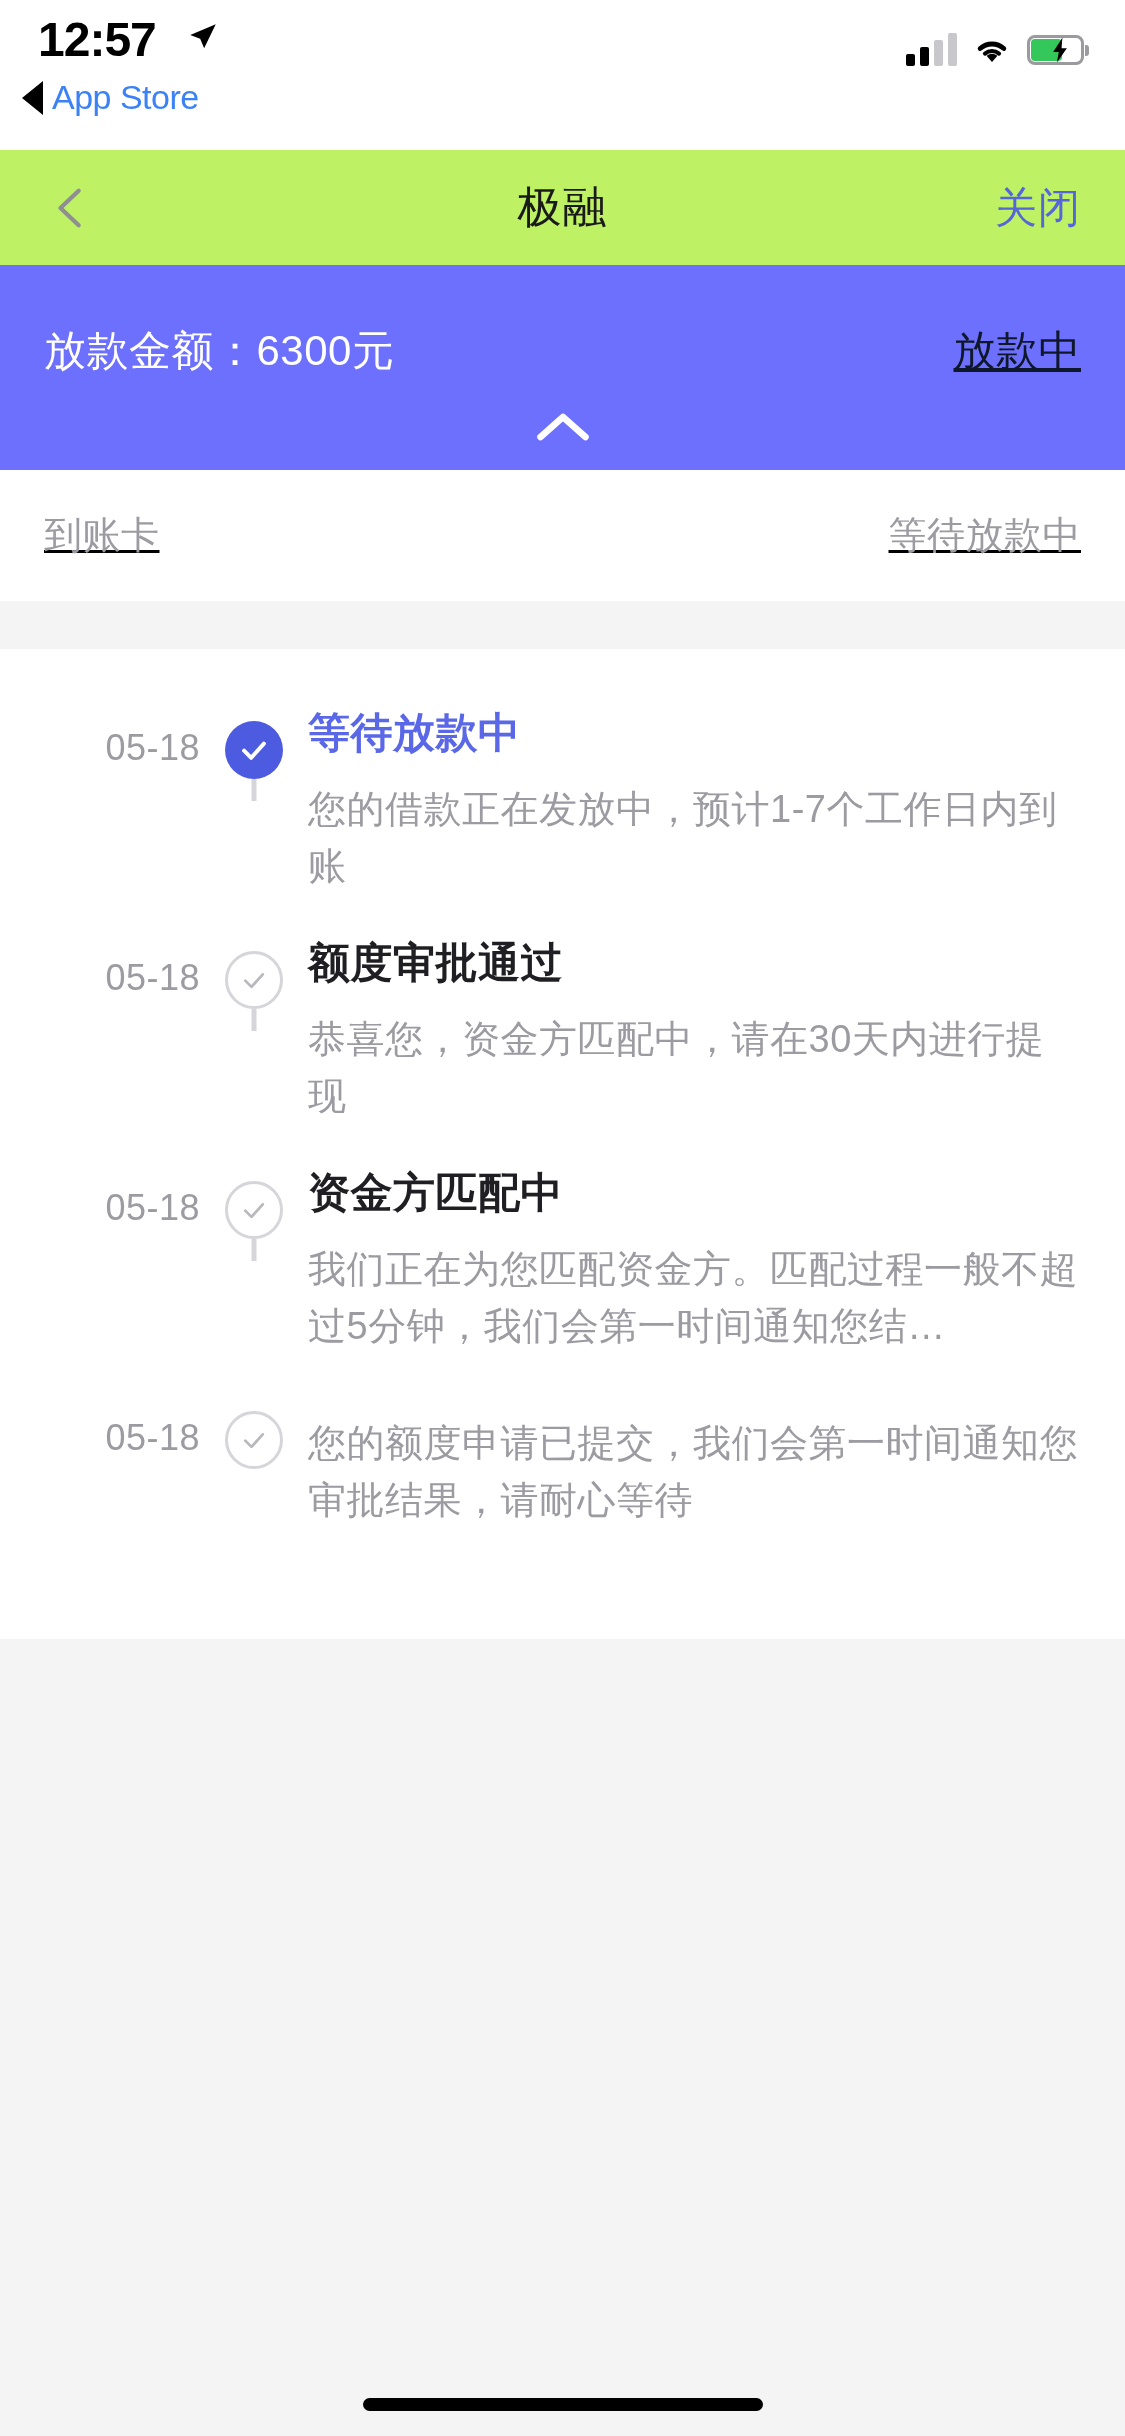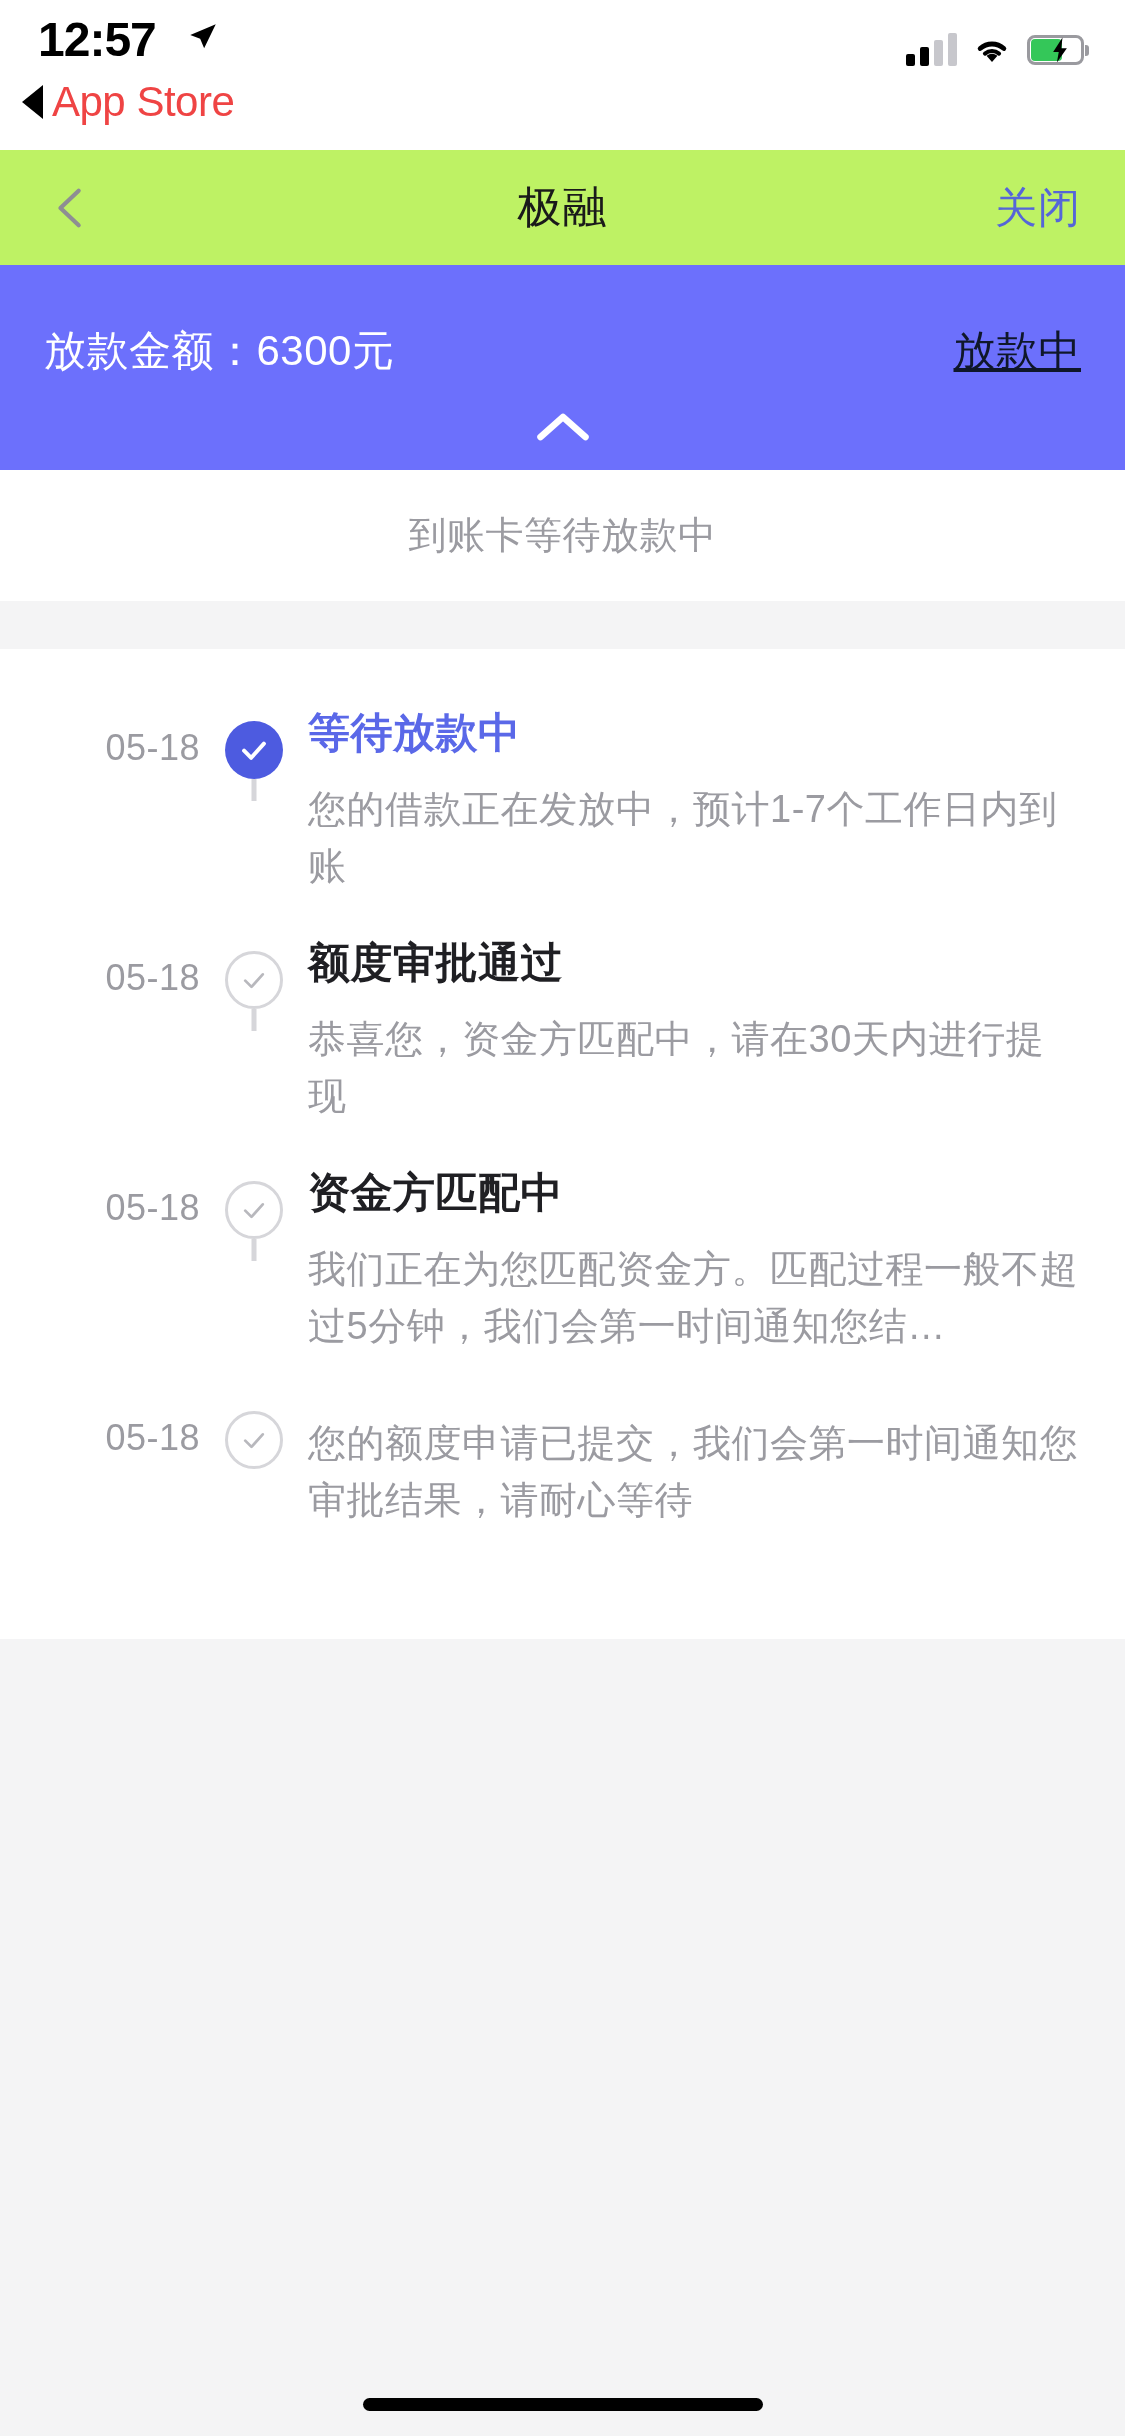--- a/index.html
+++ b/index.html
@@ -26,21 +26,21 @@
   .sb-back {
     position:absolute; left:22px; top:78px;
     display:flex; align-items:center; gap:9px;
   }
   .sb-back-tri {
     width:0; height:0;
     border-top:17px solid transparent;
     border-bottom:17px solid transparent;
     border-right:21px solid #000;
   }
-  .sb-back-label { font-size:42px; color:#ef4444; letter-spacing:-0.5px; }
+  .sb-back-label { font-size:34px; color:#3b82f6; letter-spacing:-0.5px; }
   .sb-right {
     position:absolute; right:36px; top:28px;
     display:flex; align-items:center; gap:14px; height:44px;
   }
   .bars { display:flex; align-items:flex-end; gap:5px; height:32px; }
   .bars i { display:block; width:9px; border-radius:2px; background:#000; }
   .bars i.b1 { height:12px; }
   .bars i.b2 { height:19px; }
   .bars i.b3 { height:26px; background:#c7c7cc; }
   .bars i.b4 { height:33px; background:#c7c7cc; }
@@ -88,21 +88,21 @@
   .banner-amount { font-size:42px; color:#ffffff; letter-spacing:0.5px; }
   .banner-status { font-size:42px; color:#0f172a; letter-spacing:0.5px;text-decoration:underline; }
   .banner-chevron {
     position:absolute; left:50%; transform:translateX(-50%);
     bottom:22px; width:72px; height:42px;
     display:flex; align-items:center; justify-content:center;
   }
 
   
   .info-card { background:#ffffff; padding:40px 44px 40px 44px; }
-  .info-row { display:flex; justify-content:center; align-items:baseline; }
+  .info-row { display:flex; justify-content:space-between; align-items:baseline;text-decoration:underline; }
   .info-row + .info-row { margin-top:26px; }
   .info-label { font-size:38px; color:#9b9ba1; letter-spacing:0.5px; }
   .info-value { font-size:40px; color:#2a2a2e; letter-spacing:0.5px; }
 
   .gap { height:48px; background:#f4f4f5; }
 
   
   .timeline { background:#ffffff; padding:56px 0 70px 0; }
   .tl-item { position:relative; display:flex; align-items:flex-start; }
   .tl-date {

